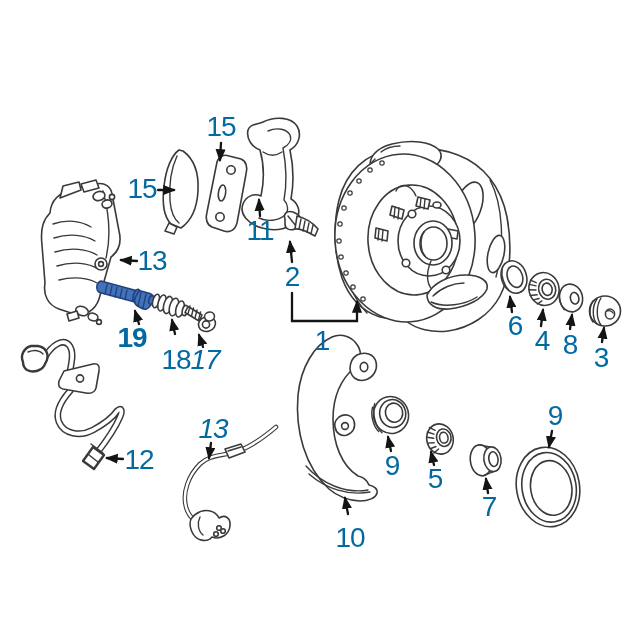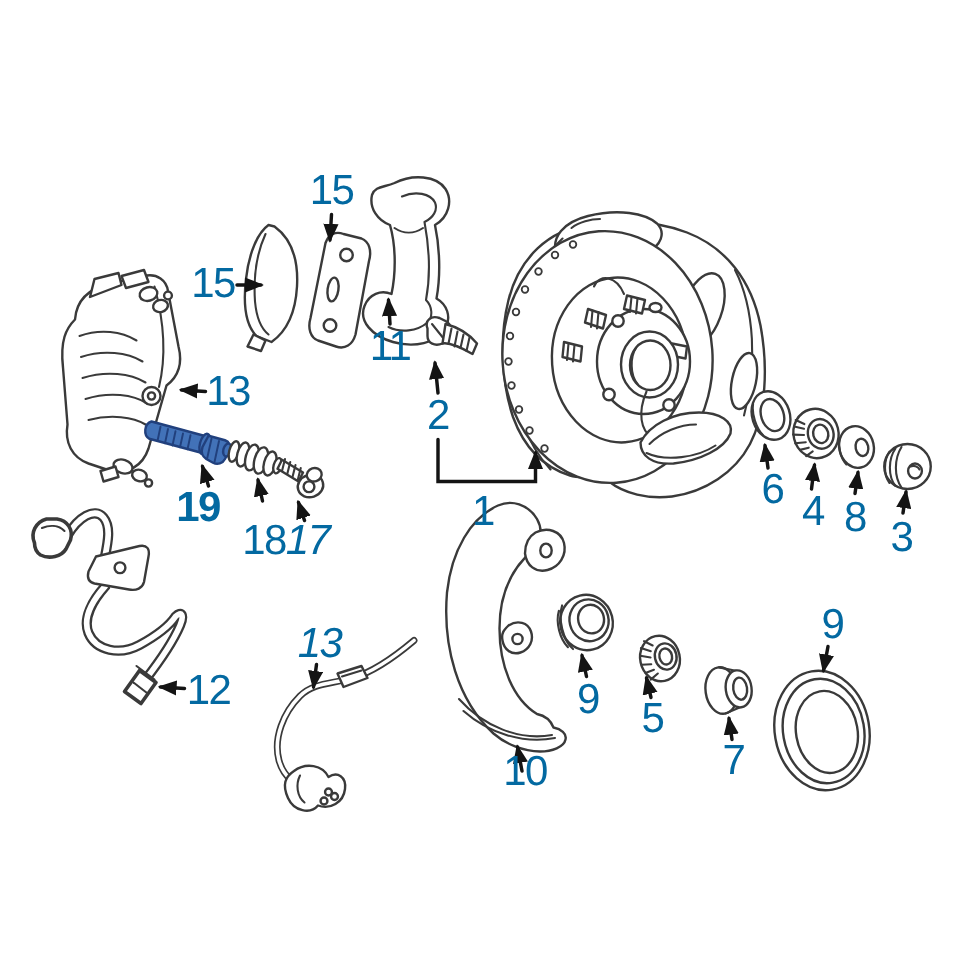--- a/index.html
+++ b/index.html
@@ -267,21 +267,21 @@
   <div class="callout" style="left:142px; top:189px;">15</div>
   <div class="callout" style="left:260px; top:231px;">11</div>
   <div class="callout" style="left:292px; top:277px;">2</div>
   <div class="callout" style="left:322px; top:341px;">1</div>
   <div class="callout" style="left:152px; top:261px;">13</div>
   <div class="callout" style="left:132px; top:338px;font-weight:bold;">19</div>
   <div class="callout" style="left:176px; top:360px;">18</div>
   <div class="callout" style="left:205px; top:360px;font-style:italic;">17</div>
   <div class="callout" style="left:139px; top:460px;">12</div>
   <div class="callout" style="left:213px; top:429px;font-style:italic;">13</div>
-  <div class="callout" style="left:350px; top:514px;">10</div>
+  <div class="callout" style="left:350px; top:538px;">10</div>
   <div class="callout" style="left:392px; top:466px;">9</div>
   <div class="callout" style="left:435px; top:479px;">5</div>
   <div class="callout" style="left:489px; top:507px;">7</div>
   <div class="callout" style="left:555px; top:416px;">9</div>
   <div class="callout" style="left:515px; top:326px;">6</div>
   <div class="callout" style="left:542px; top:341px;">4</div>
   <div class="callout" style="left:570px; top:345px;">8</div>
   <div class="callout" style="left:601px; top:358px;">3</div>
 </div>
 

